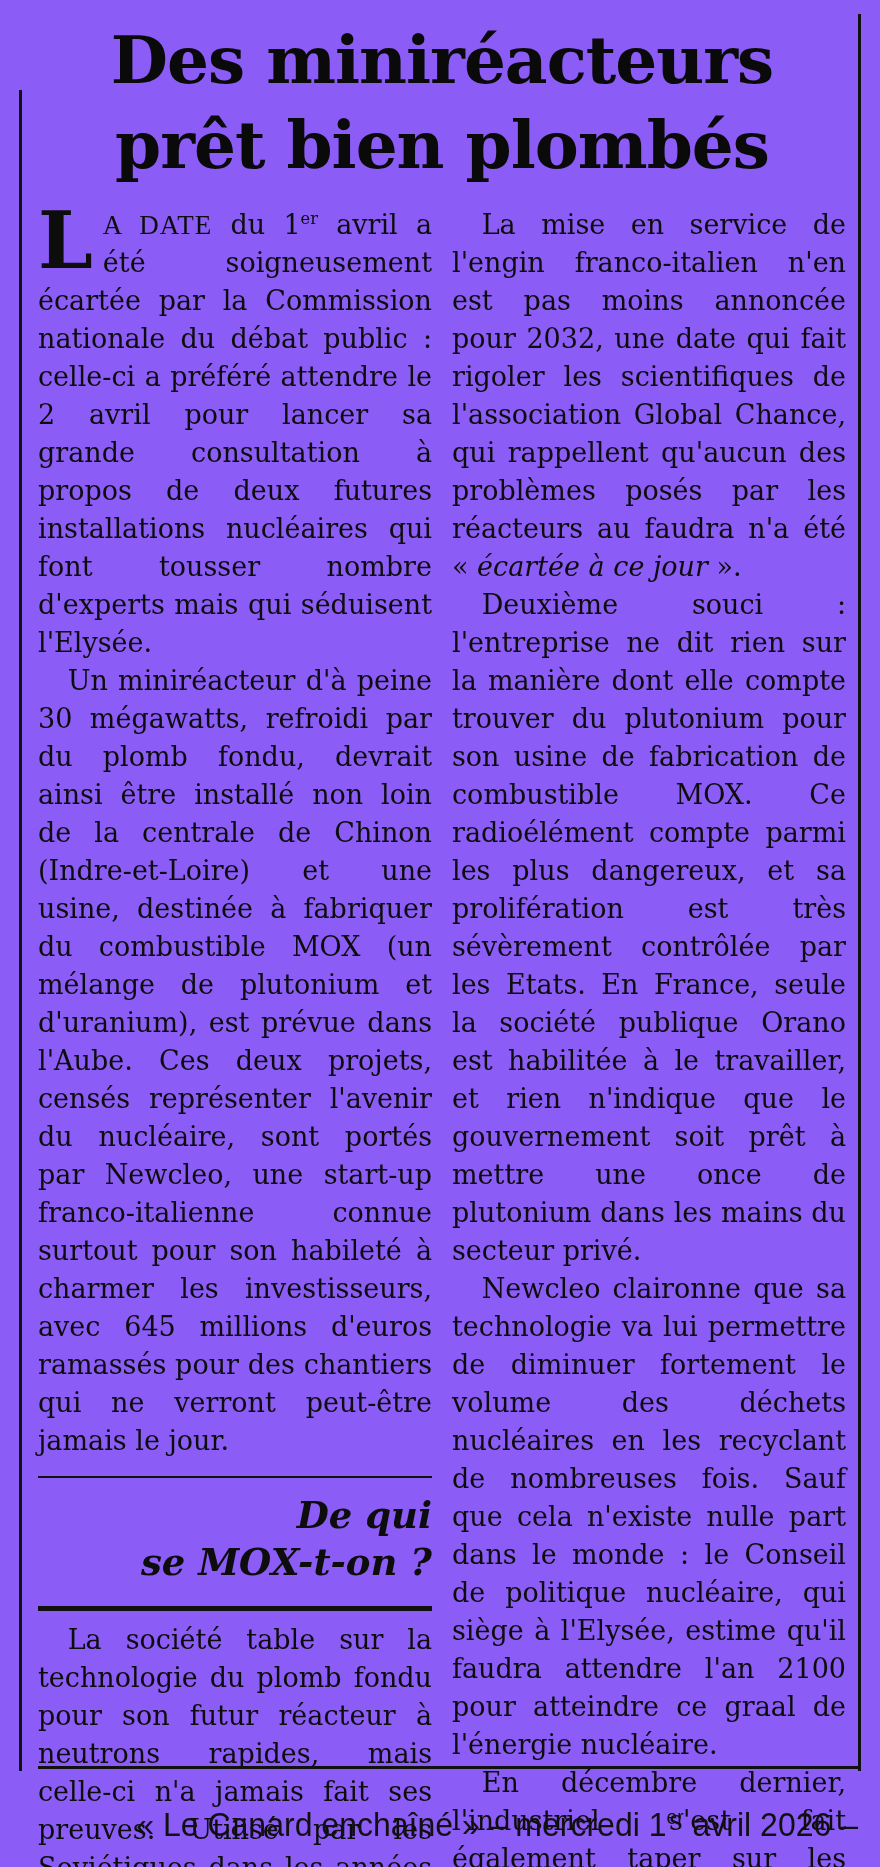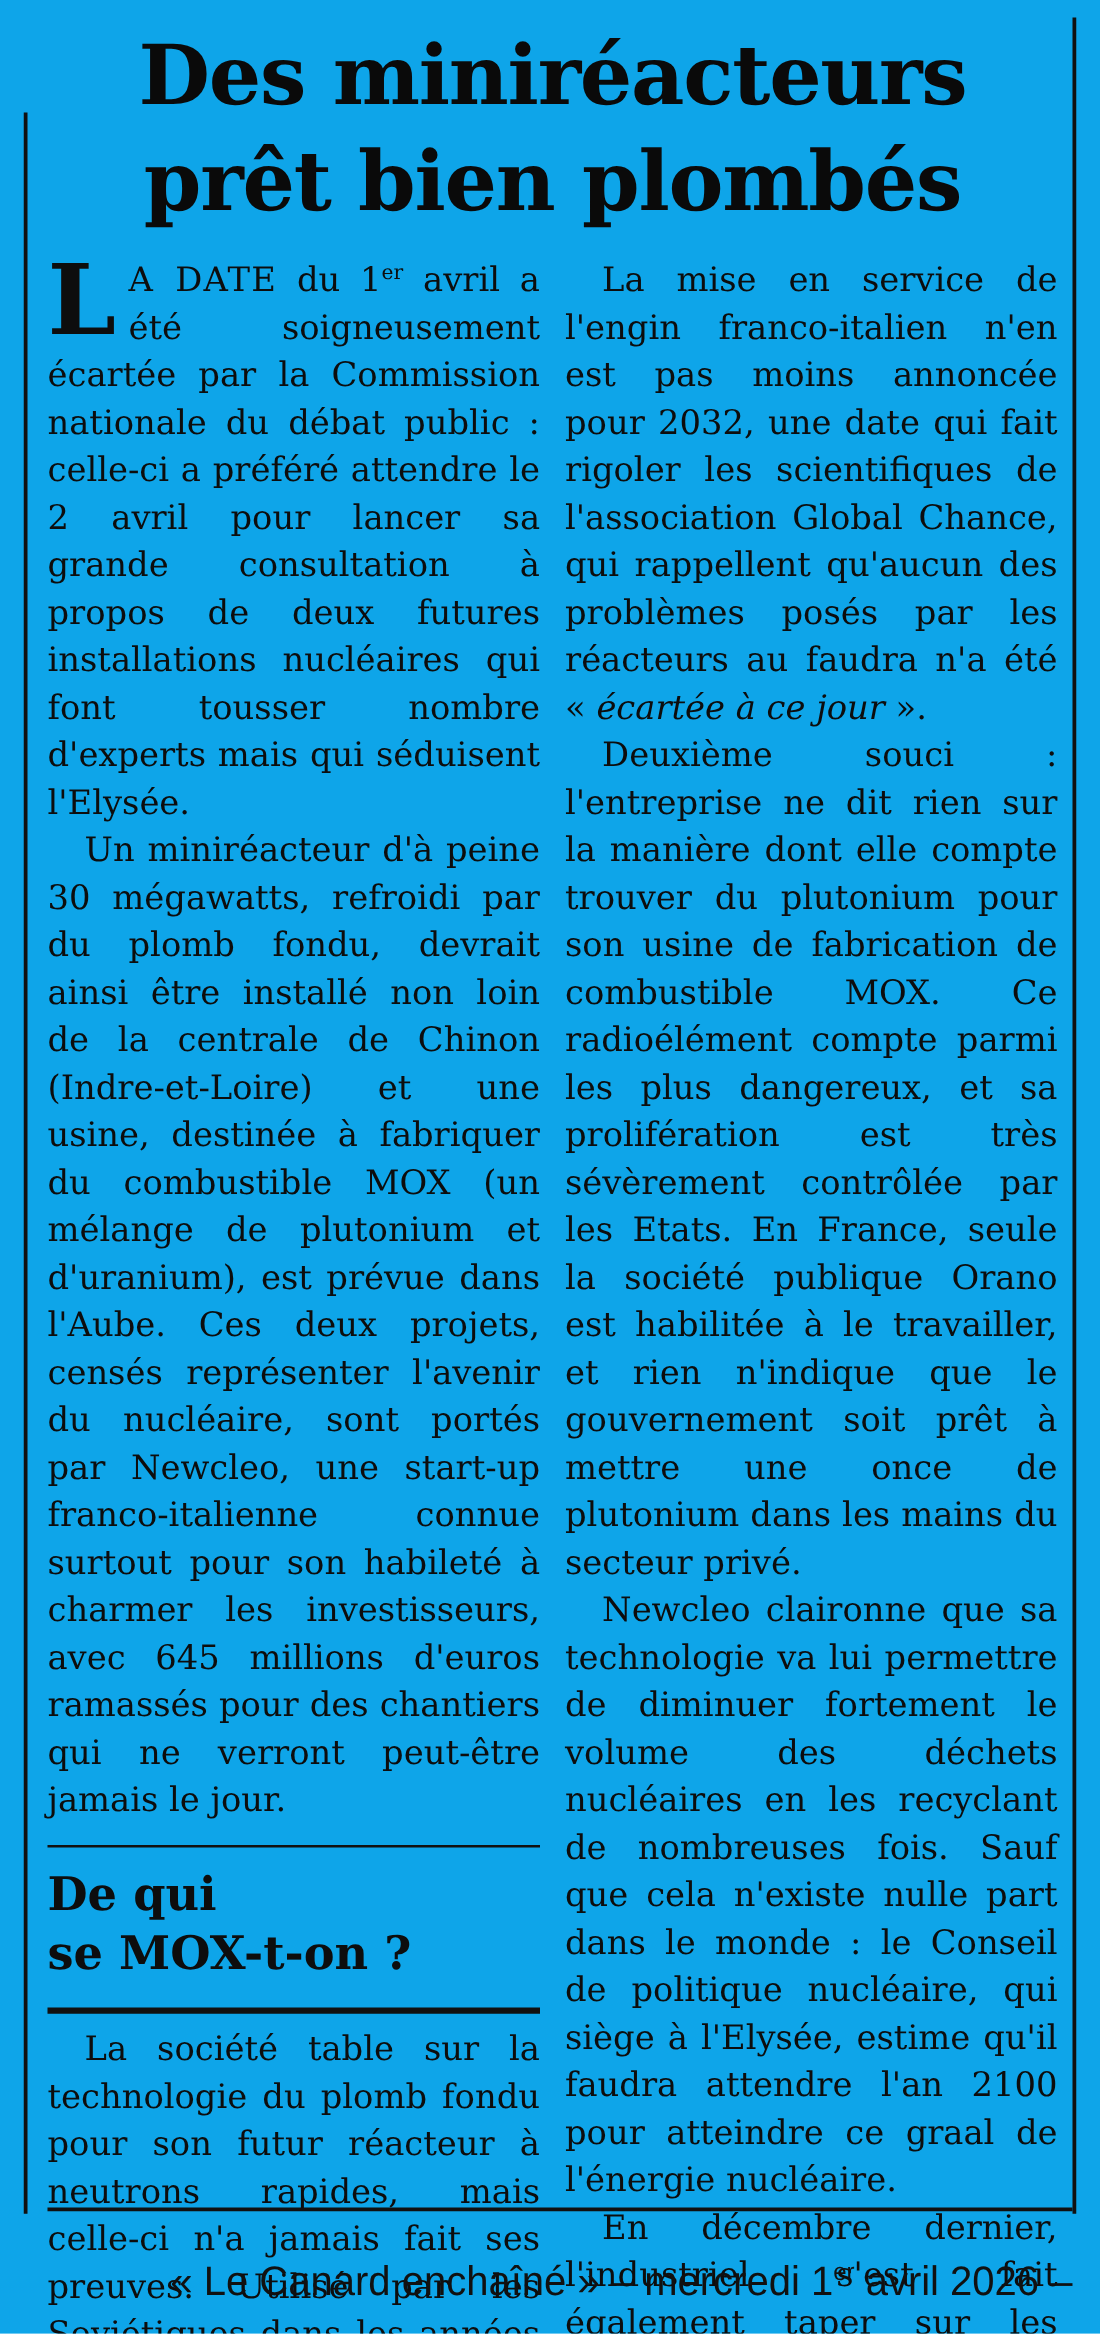--- a/index.html
+++ b/index.html
@@ -1,20 +1,20 @@
 <!DOCTYPE html>
 <html lang="fr"><head>
 <meta charset="utf-8">
 <style>
   html,body{margin:0;padding:0;background:#ffffff;}
   .page{
     position:relative;
     width:880px;
     height:1867px;
-    background:#0ea5e9;
+    background:#8b5cf6;
     color:#0d0d0d;
     font-family:"DejaVu Serif", serif;
     overflow:hidden;
   }
   .border-v{position:absolute;background:#111;width:3px;}
   .border-left{left:19px;top:90px;height:1681px;}
   .border-right{left:858px;top:14px;height:1757px;}
   .bottom-rule{position:absolute;left:38px;top:1766px;width:820px;height:3px;background:#111;}
 
   .article{position:absolute;left:38px;top:18px;width:808px;}
@@ -36,29 +36,30 @@
   .col p{margin:0;text-indent:1.1em;}
   .col p.no-indent{text-indent:0;}
 
   .dropcap{
     float:left;
     font-weight:bold;
     font-size:78px;
     line-height:62px;
     padding:4px 10px 0 0;
   }
-  .caps{letter-spacing:1px;}
+  .caps{letter-spacing:1px;font-family:Liberation Serif, serif;}
   sup{font-size:60%;line-height:0;vertical-align:super;margin-top:42px;}
 
   .rule-thin{height:2px;background:#111;margin:16px 0 0 0;}
   .rule-thick{height:5px;background:#111;margin:0 0 10px 0;}
 
   h2.subhead{
     margin:14px 0 20px 0;
-    text-align:left;
+    text-align:right;
+    font-style:italic;
     font-weight:bold;
     font-size:37px;
     line-height:47px;
   }
   h2.subhead span{display:block;}
 
   .italic{font-style:italic;}
 
   .footer{
     position:absolute;

